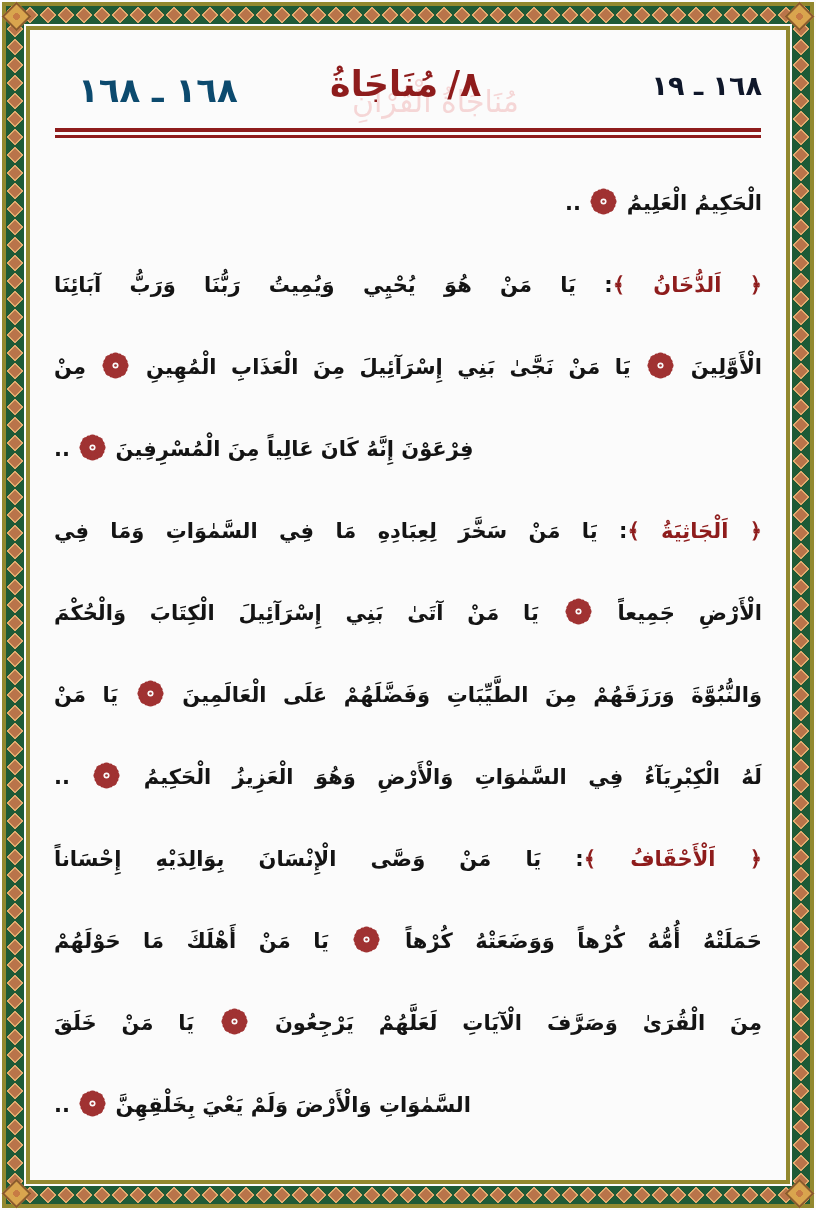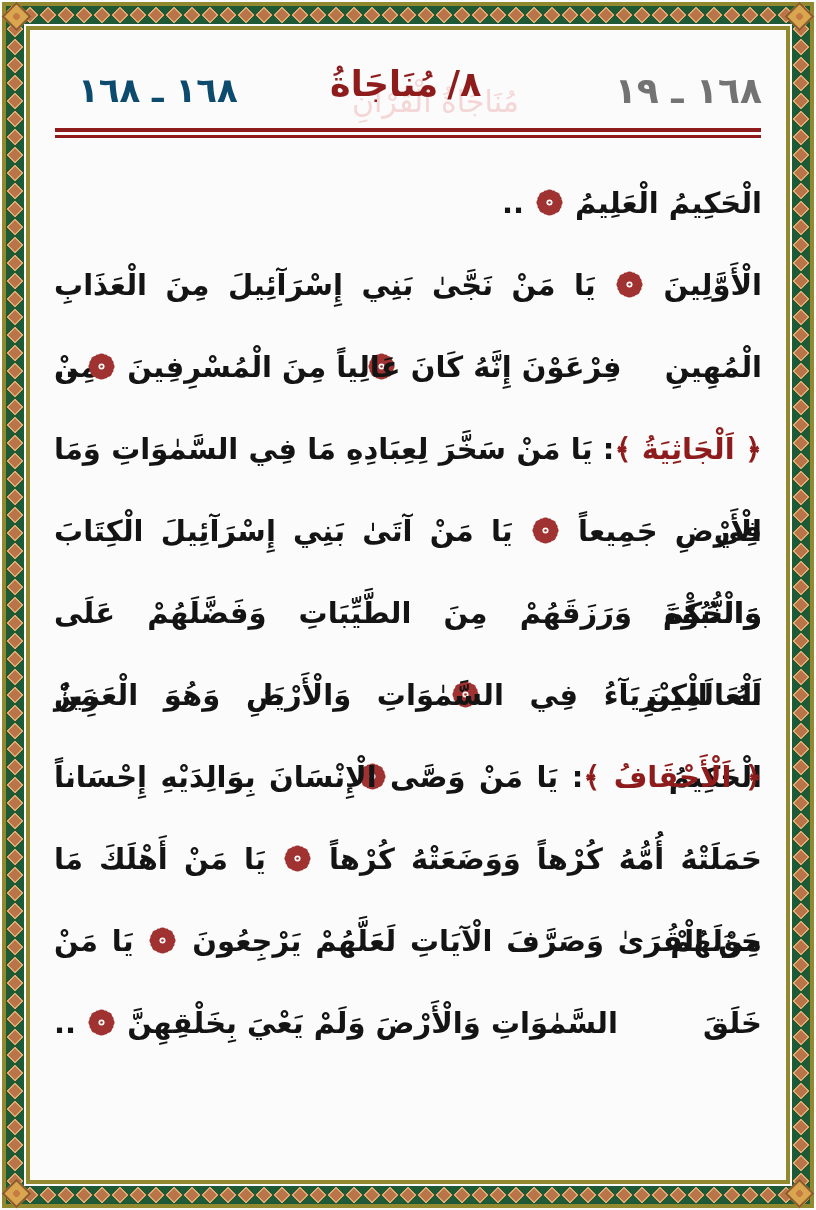--- a/index.html
+++ b/index.html
@@ -39,34 +39,34 @@
     position:absolute;top:84px;left:352px;direction:rtl;
     font-size:30px;font-weight:normal;color:#f5d6d6;z-index:0;white-space:nowrap;
   }
   .page-title{
     position:absolute;top:64px;left:330px;z-index:1;
     display:flex;flex-direction:row;align-items:baseline;gap:9px;
     font-size:35px;font-weight:bold;color:#8e1c1c;white-space:nowrap;
   }
   .page-numbers{
     position:absolute;top:70px;right:54px;direction:rtl;
-    font-size:36px;font-weight:bold;color:#737373;letter-spacing:2px;
+    font-size:27px;font-weight:bold;color:#0f172a;letter-spacing:2px;
   }
   .divider{position:absolute;top:128px;left:55px;right:55px;}
   .divider .bar1{height:4px;background:#8e1c1c;}
   .divider .bar2{height:3px;background:#8e1c1c;margin-top:3px;}
 
   
   .body-text{
     position:absolute;top:162px;left:30px;right:30px;bottom:34px;
     padding:0 24px;direction:rtl;overflow:hidden;z-index:1;
   }
   .line{
     display:block;height:82px;line-height:82px;
-    font-size:29px;font-weight:bold;color:#141414;
+    font-size:21px;font-weight:bold;color:#141414;
     direction:rtl;
   }
   .align-justify{text-align:justify;text-align-last:justify;}
   .align-center{text-align:left;}
   .align-right{text-align:right;}
   .surah{color:#8e1c1c;}
   .rosette{width:27px;height:27px;vertical-align:middle;display:inline-block;margin:0 2px 6px 2px;}
 </style>
 </head>
 <body>
@@ -112,20 +112,21 @@
           <circle cx="8.33" cy="20.87" r="1.8" fill="#a03232"></circle>
           <circle cx="3.13" cy="15.67" r="1.8" fill="#a03232"></circle>
           <circle cx="3.13" cy="8.33" r="1.8" fill="#a03232"></circle>
           <circle cx="8.33" cy="3.13" r="1.8" fill="#a03232"></circle>
           <circle cx="15.67" cy="3.13" r="1.8" fill="#a03232"></circle>
           <circle cx="20.87" cy="8.33" r="1.8" fill="#a03232"></circle>
           <circle cx="12" cy="12" r="4.4" fill="#a03232"></circle>
           <circle cx="12" cy="12" r="2.7" fill="#fbfbfb"></circle>
           <circle cx="12" cy="12" r="1.2" fill="#a03232"></circle>
         </svg><span> ..</span></div>
+      <div class="line align-justify"><span class="surah">﴿ اَلدُّخَانُ ﴾</span><span>: يَا مَنْ هُوَ يُحْيِي وَيُمِيتُ رَبُّنَا وَرَبُّ آبَائِنَا</span></div>
       <div class="line align-justify"><span>الْأَوَّلِينَ </span><svg viewBox="0 0 24 24" class="rosette">
           <circle cx="19.40" cy="12.00" r="4.2" fill="#a03232"></circle>
           <circle cx="17.23" cy="17.23" r="4.2" fill="#a03232"></circle>
           <circle cx="12.00" cy="19.40" r="4.2" fill="#a03232"></circle>
           <circle cx="6.77" cy="17.23" r="4.2" fill="#a03232"></circle>
           <circle cx="4.60" cy="12.00" r="4.2" fill="#a03232"></circle>
           <circle cx="6.77" cy="6.77" r="4.2" fill="#a03232"></circle>
           <circle cx="12.00" cy="4.60" r="4.2" fill="#a03232"></circle>
           <circle cx="17.23" cy="6.77" r="4.2" fill="#a03232"></circle>
           <circle cx="20.87" cy="15.67" r="1.8" fill="#a03232"></circle>

